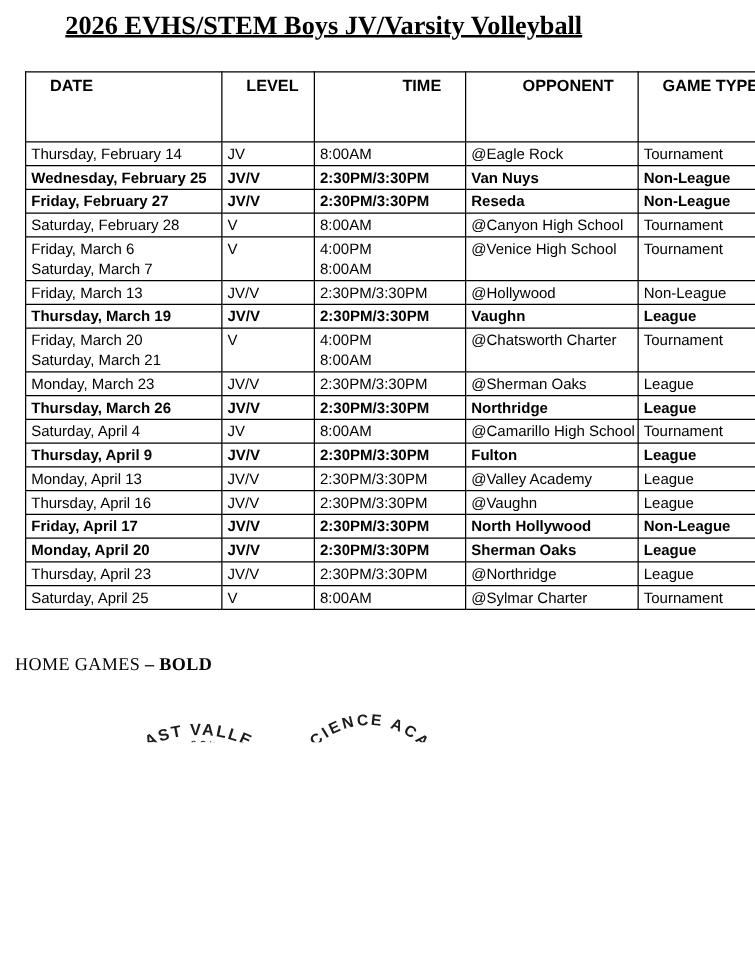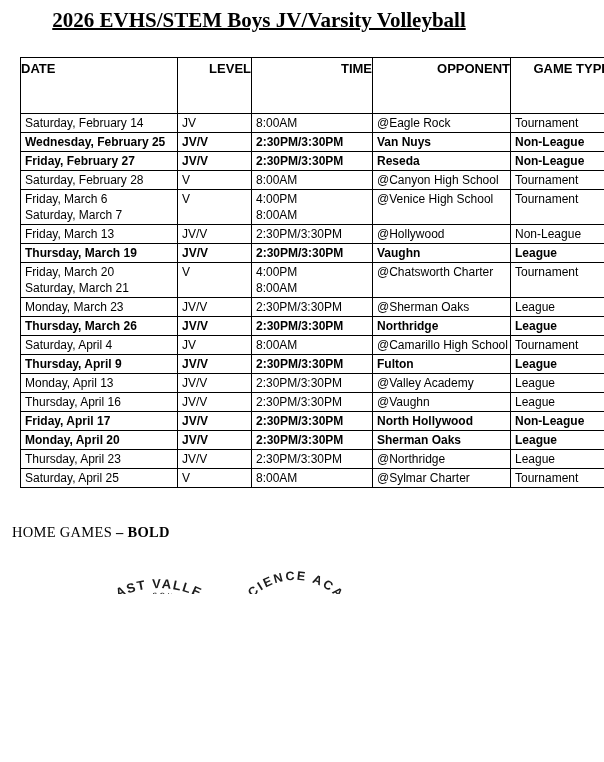--- a/index.html
+++ b/index.html
@@ -15,21 +15,21 @@
 
   table.schedule {
     position:absolute; left:8px; top:57px; width:590px;
     border-collapse:collapse; table-layout:fixed;
   }
   table.schedule th, table.schedule td {
     border:1px solid #000; vertical-align:top; text-align:left;
     overflow:hidden; white-space:nowrap;
   }
   table.schedule th {
-    font-size:13px; font-weight:bold; height:49px; padding:3px 0;
+    font-size:13px; font-weight:bold; height:49px; padding:3px 19px;
   }
   table.schedule th.center { text-align:right; }
   table.schedule td { font-size:12px; padding:1px 4px; }
   table.schedule td div { line-height:16px; height:16px; }
   tr.bold-row td { font-weight:bold; }
 
   .cursor-mark { position:absolute; left:599px; top:50px; width:3px; height:26px; background:#000; }
 
   .note {
     position:absolute; top:524px; left:0; width:604px; 
@@ -64,21 +64,21 @@
         <th>DATE</th>
         <th class="center">LEVEL</th>
         <th class="center">TIME</th>
         <th class="center">OPPONENT</th>
         <th class="center">GAME TYPE</th>
       </tr>
     </thead>
     <tbody>
         <tr>
           <td>
-            <div>Saturday, February 14</div>
+            <div>Thursday, February 14</div>
           </td>
           <td>
             <div>JV</div>
           </td>
           <td>
             <div>8:00AM</div>
           </td>
           <td>
             <div>@Eagle Rock</div>
           </td>

